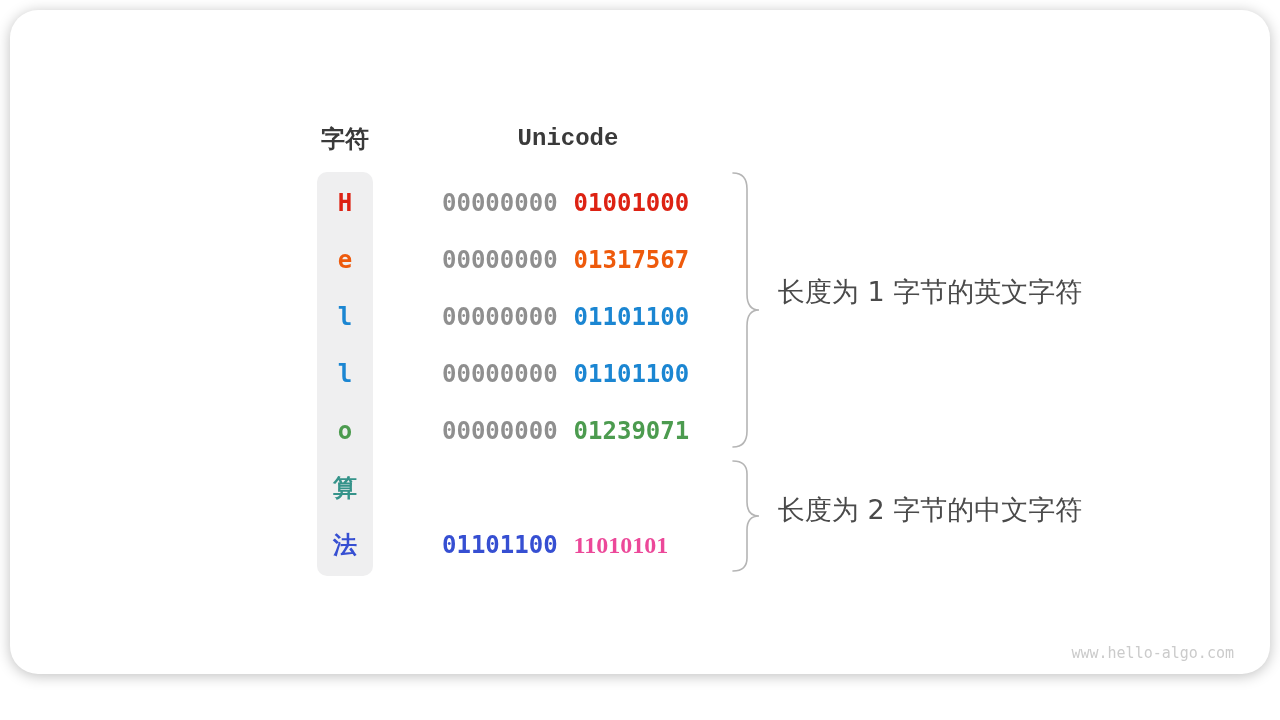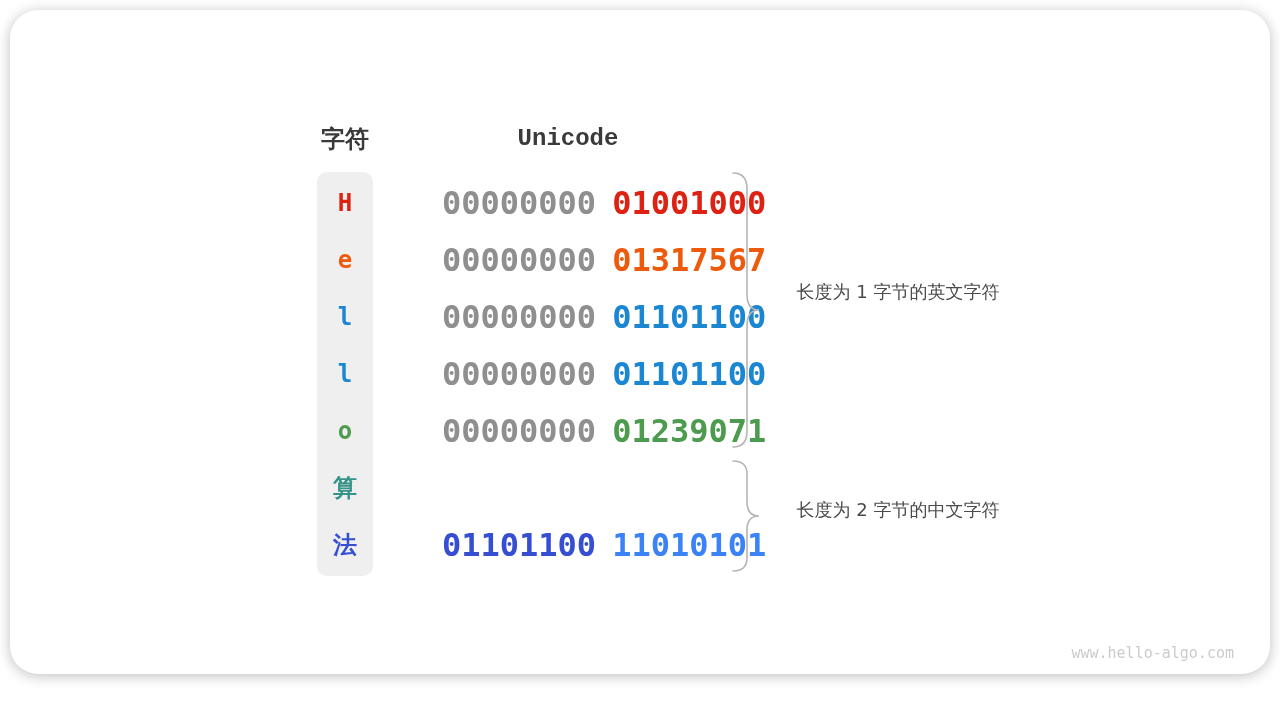--- a/index.html
+++ b/index.html
@@ -19,29 +19,29 @@
     font-family: Liberation Mono, monospace; }
 
   .char-col-bg { position: absolute; left: 307px; top: 162px; width: 56px; height: 404px;
     background: #efeff0; border-radius: 10px; }
 
   .rows { position: absolute; left: 0; top: 165px; width: 100%; }
   .row { position: relative; height: 57px; }
   .cell-char { position: absolute; left: 307px; width: 56px; text-align: center;
     line-height: 57px; font-size: 24px; font-weight: bold;
     font-family: "DejaVu Sans Mono", "DejaVu Sans", monospace; }
-  .bin { position: absolute; left: 432px; line-height: 57px; font-size: 32px;
+  .bin { position: absolute; left: 432px; line-height: 57px; font-size: 24px;
     font-weight: bold; font-family: "DejaVu Sans Mono", "Liberation Mono", monospace;
     white-space: nowrap; }
   .byte2 { margin-left: 16px; }
 
   .brace { position: absolute; left: 722px; }
 
-  .anno { position: absolute; left: 728px; width: 320px; text-align: center;
-    font-size: 18px; color: #4a4a4a; line-height: 28px; }
+  .anno { position: absolute; left: 760px; width: 320px; text-align: center;
+    font-size: 27px; color: #4a4a4a; line-height: 28px; }
   .anno-1 { top: 268px; }
   .anno-2 { top: 486px; }
   .anno-sub { margin-top: 10px; color: #9e9e9e; font-weight: bold; }
 
   .watermark { position: absolute; right: 36px; bottom: 12px; font-size: 15px;
     color: #cbcbcb; font-family: "DejaVu Sans Mono", "Liberation Mono", monospace; }
 </style>
 </head>
 <body>
 
@@ -71,21 +71,21 @@
     </div>
     <div class="row">
       <span class="cell-char" style="color: rgb(76, 155, 79);">o</span>
       <span class="bin"><span style="color: rgb(143, 143, 143);">00000000</span><span class="byte2" style="color: rgb(76, 155, 79);">01239071</span></span>
     </div>
     <div class="row">
       <span class="cell-char" style="color: rgb(53, 147, 138);">算</span>
     </div>
     <div class="row">
       <span class="cell-char" style="color: rgb(54, 79, 210);">法</span>
-      <span class="bin"><span style="color: rgb(54, 79, 210);">01101100</span><span class="byte2" style="color: #3b82f6;">11010101</span></span>
+      <span class="bin"><span style="color: rgb(54, 79, 210);">01101100</span><span class="byte2" style="color: #ec4899; font-family: Liberation Serif, serif;">11010101</span></span>
     </div>
   </div>
 
   <svg class="brace" style="top:162px;" width="30" height="276" viewBox="0 0 30 276">
     <path d="M1 1 Q15 1 15 17 L15 122 Q15 138 27 138 Q15 138 15 154 L15 259 Q15 275 1 275" fill="none" stroke="#b5b5b5" stroke-width="1.6" stroke-linecap="round"></path>
   </svg>
 
   <svg class="brace" style="top:450px;" width="30" height="112" viewBox="0 0 30 112">
     <path d="M1 1 Q15 1 15 14 L15 42 Q15 56 27 56 Q15 56 15 70 L15 98 Q15 111 1 111" fill="none" stroke="#b5b5b5" stroke-width="1.6" stroke-linecap="round"></path>
   </svg>

